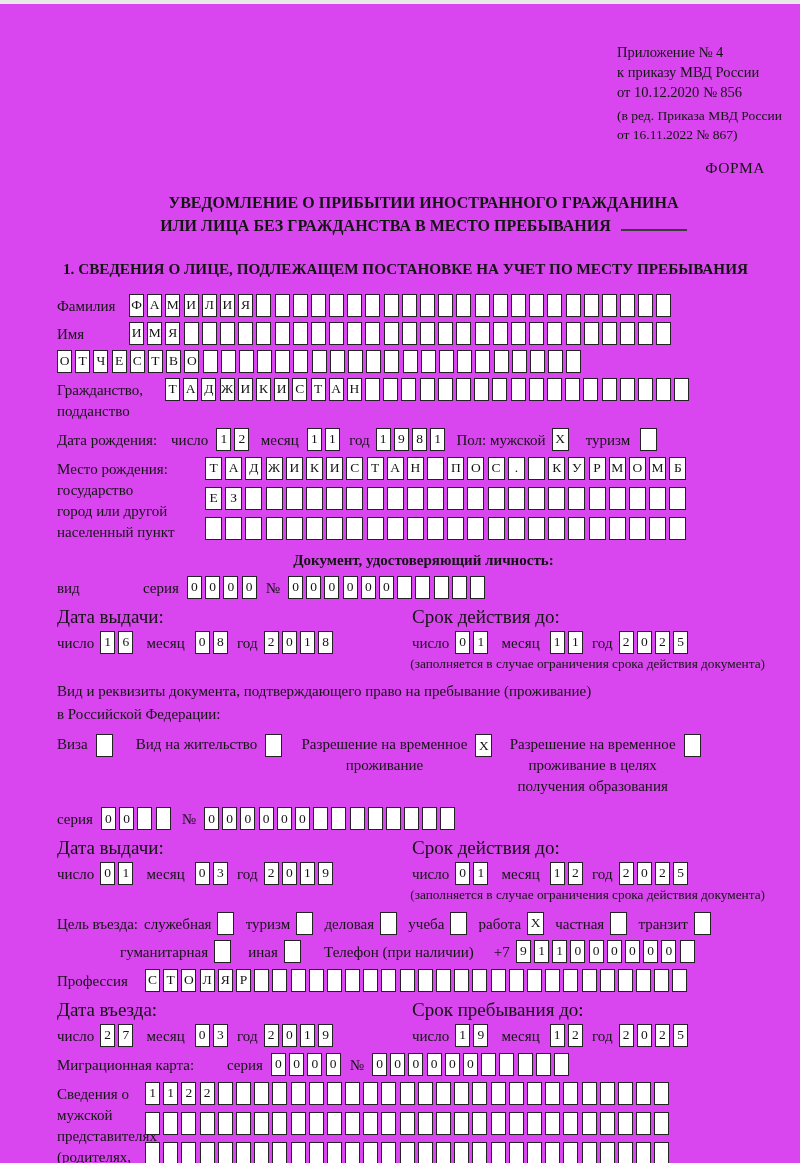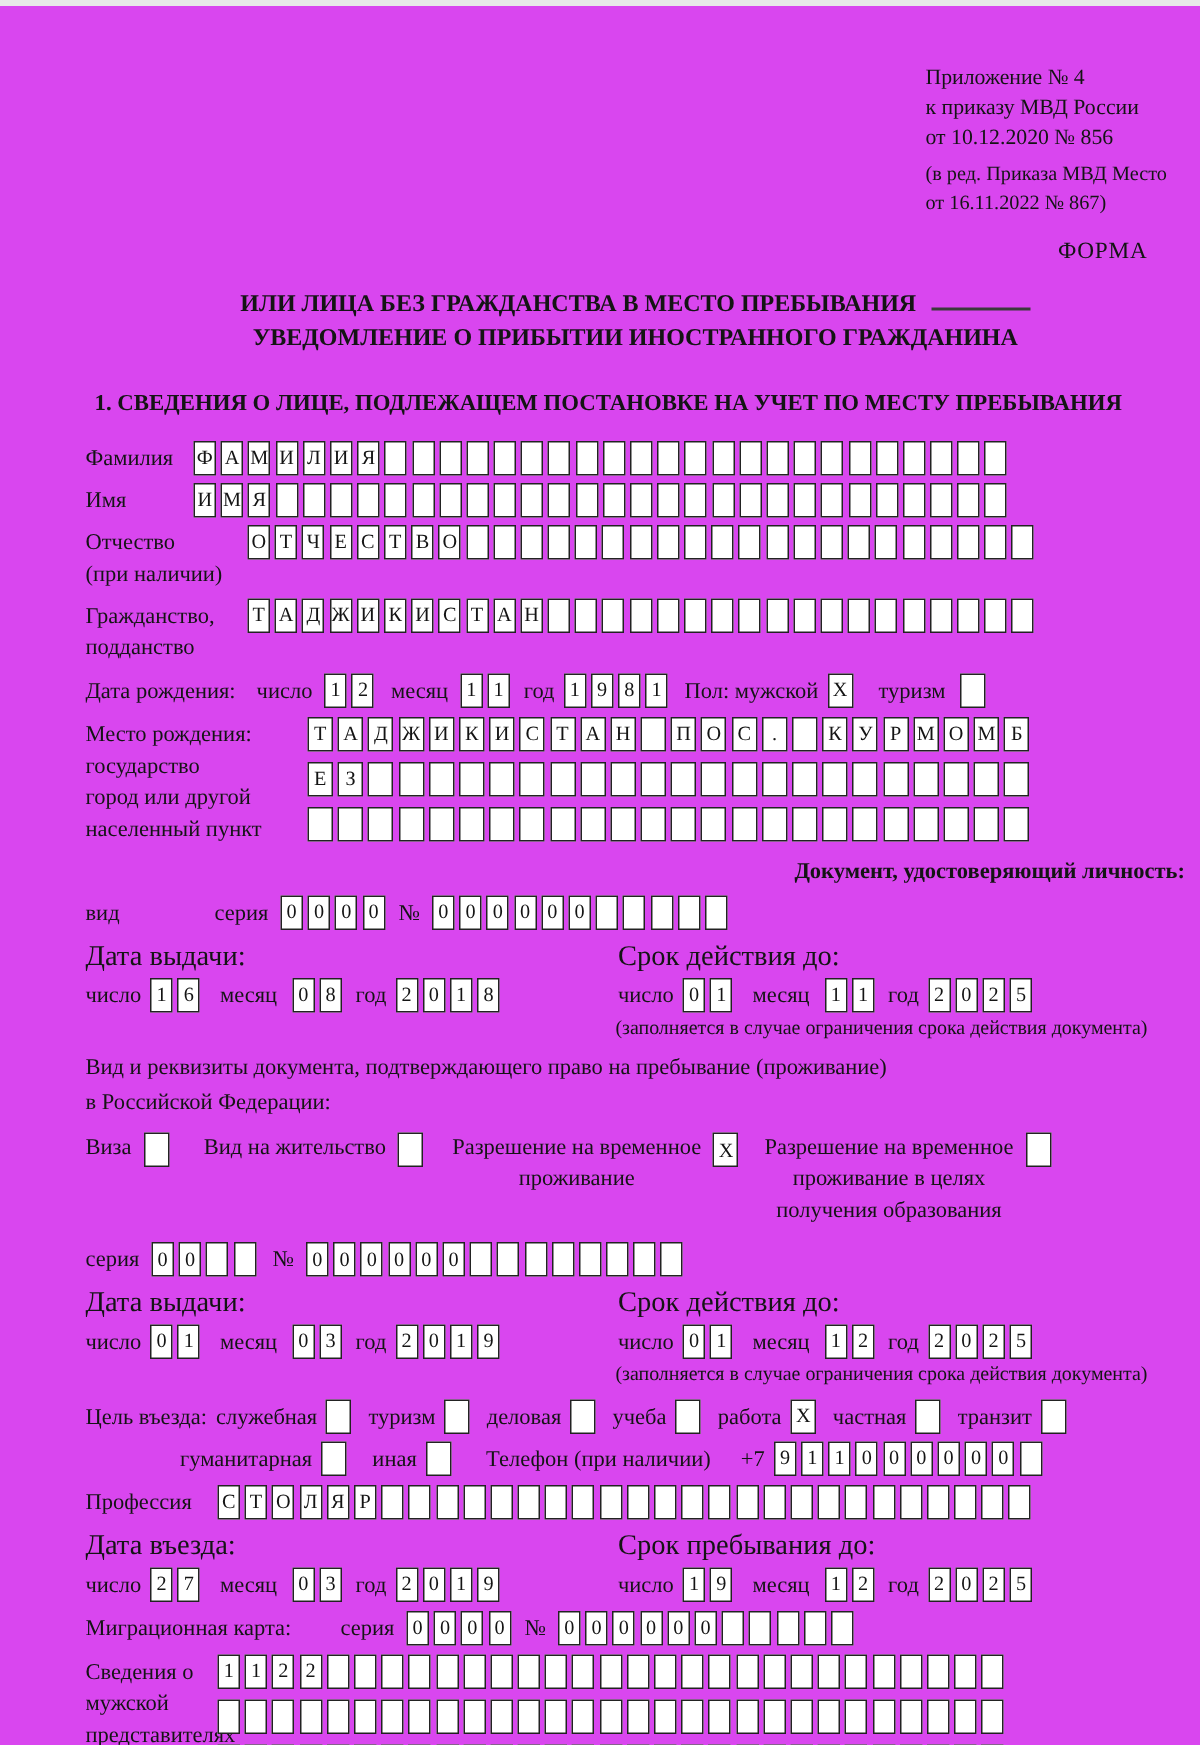--- a/index.html
+++ b/index.html
@@ -28,21 +28,21 @@
     display:inline-flex;align-items:center;justify-content:center;box-sizing:border-box;
     width:18px;height:23px;border:1.6px solid #222;margin-right:3.2px;background:#fff;
     font-size:13.5px;vertical-align:top;
   }
   .cell{width:15px;}
   .wide .cell{width:17px;}
   .cb{width:17px !important;}
   .g6{margin-left:6px;} .g8{margin-left:8px;} .g10{margin-left:10px;} .g14{margin-left:14px;} .g16{margin-left:16px;} .g20{margin-left:20px;}
   .stack{display:flex;flex-direction:column;row-gap:7px;}
   
-  .dochead{text-align:right;font-weight:bold;margin:8px 0 6px 0;font-size:15px;}
+  .dochead{text-align:center;font-weight:bold;margin:8px 0 6px 0;font-size:15px;}
   
   .dates{display:flex;margin-top:6px;}
   .dcol-l{width:355px;}
   .dcol-r{width:368px;}
   .dhead{text-align:left;font-size:19px;margin-bottom:2px;}
   .drow{display:flex;align-items:flex-start;}
   .drow .t{padding-top:3px;}
   .note{font-size:13.3px;text-align:right;margin:2px 25px 8px 0;}
   .para{margin:6px 0 2px 0;line-height:23px;}
   
@@ -58,47 +58,43 @@
 </style>
 </head>
 <body>
 
 <div class="page">
 
   <div class="hdr">
     <div class="h1">Приложение № 4</div>
     <div class="h1">к приказу МВД России</div>
     <div class="h1">от 10.12.2020 № 856</div>
-    <div class="h2 first">(в ред. Приказа МВД Место</div>
+    <div class="h2 first">(в ред. Приказа МВД России</div>
     <div class="h2">от 16.11.2022 № 867)</div>
   </div>
   <div class="forma">ФОРМА</div>
 
   <div class="title">
+    <div>УВЕДОМЛЕНИЕ О ПРИБЫТИИ ИНОСТРАННОГО ГРАЖДАНИНА</div>
     <div><span>ИЛИ ЛИЦА БЕЗ ГРАЖДАНСТВА В МЕСТО ПРЕБЫВАНИЯ</span><span class="uline"></span></div>
-    <div>УВЕДОМЛЕНИЕ О ПРИБЫТИИ ИНОСТРАННОГО ГРАЖДАНИНА</div>
   </div>
 
   <div class="sec">1. СВЕДЕНИЯ О ЛИЦЕ, ПОДЛЕЖАЩЕМ ПОСТАНОВКЕ НА УЧЕТ ПО МЕСТУ ПРЕБЫВАНИЯ</div>
 
   <div class="row">
     <span class="lbl w72">Фамилия</span>
     <span class="cells"><span class="cell">Ф</span><span class="cell">А</span><span class="cell">М</span><span class="cell">И</span><span class="cell">Л</span><span class="cell">И</span><span class="cell">Я</span><span class="cell"></span><span class="cell"></span><span class="cell"></span><span class="cell"></span><span class="cell"></span><span class="cell"></span><span class="cell"></span><span class="cell"></span><span class="cell"></span><span class="cell"></span><span class="cell"></span><span class="cell"></span><span class="cell"></span><span class="cell"></span><span class="cell"></span><span class="cell"></span><span class="cell"></span><span class="cell"></span><span class="cell"></span><span class="cell"></span><span class="cell"></span><span class="cell"></span><span class="cell"></span></span>
   </div>
 
   <div class="row">
     <span class="lbl w72">Имя</span>
     <span class="cells"><span class="cell">И</span><span class="cell">М</span><span class="cell">Я</span><span class="cell"></span><span class="cell"></span><span class="cell"></span><span class="cell"></span><span class="cell"></span><span class="cell"></span><span class="cell"></span><span class="cell"></span><span class="cell"></span><span class="cell"></span><span class="cell"></span><span class="cell"></span><span class="cell"></span><span class="cell"></span><span class="cell"></span><span class="cell"></span><span class="cell"></span><span class="cell"></span><span class="cell"></span><span class="cell"></span><span class="cell"></span><span class="cell"></span><span class="cell"></span><span class="cell"></span><span class="cell"></span><span class="cell"></span><span class="cell"></span></span>
   </div>
 
   <div class="row">
-    <span class="lblblock w108">
-      <div>Отчество</div>
-      <div>(при наличии)</div>
-    </span>
     <span class="cells"><span class="cell">О</span><span class="cell">Т</span><span class="cell">Ч</span><span class="cell">Е</span><span class="cell">С</span><span class="cell">Т</span><span class="cell">В</span><span class="cell">О</span><span class="cell"></span><span class="cell"></span><span class="cell"></span><span class="cell"></span><span class="cell"></span><span class="cell"></span><span class="cell"></span><span class="cell"></span><span class="cell"></span><span class="cell"></span><span class="cell"></span><span class="cell"></span><span class="cell"></span><span class="cell"></span><span class="cell"></span><span class="cell"></span><span class="cell"></span><span class="cell"></span><span class="cell"></span><span class="cell"></span><span class="cell"></span></span>
   </div>
 
   <div class="row">
     <span class="lblblock w108">
       <div>Гражданство,</div>
       <div>подданство</div>
     </span>
     <span class="cells"><span class="cell">Т</span><span class="cell">А</span><span class="cell">Д</span><span class="cell">Ж</span><span class="cell">И</span><span class="cell">К</span><span class="cell">И</span><span class="cell">С</span><span class="cell">Т</span><span class="cell">А</span><span class="cell">Н</span><span class="cell"></span><span class="cell"></span><span class="cell"></span><span class="cell"></span><span class="cell"></span><span class="cell"></span><span class="cell"></span><span class="cell"></span><span class="cell"></span><span class="cell"></span><span class="cell"></span><span class="cell"></span><span class="cell"></span><span class="cell"></span><span class="cell"></span><span class="cell"></span><span class="cell"></span><span class="cell"></span></span>
   </div>

